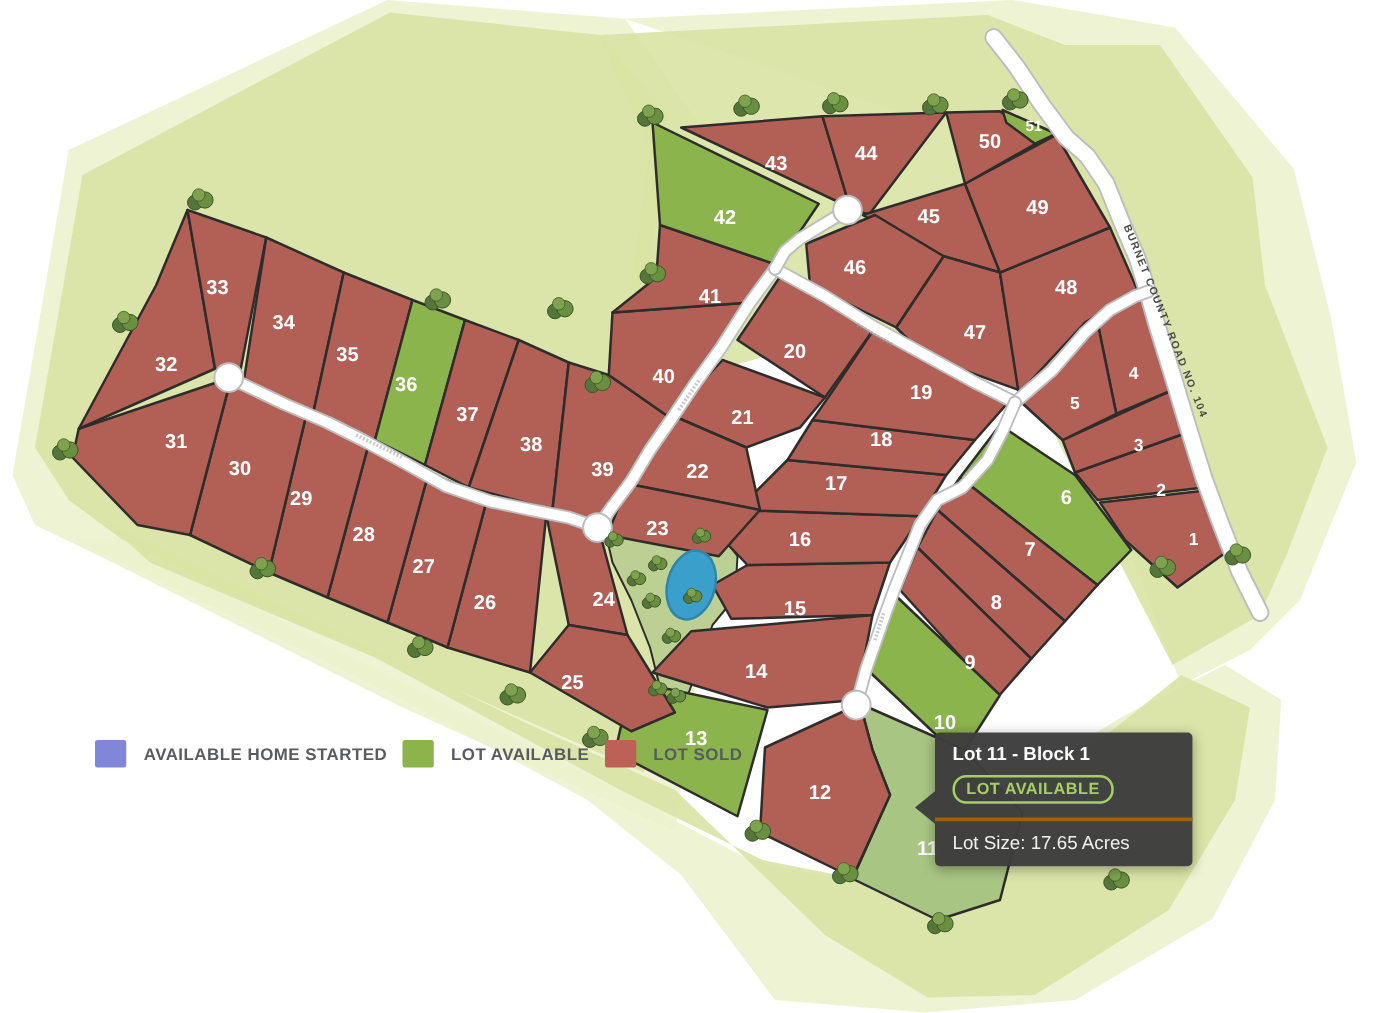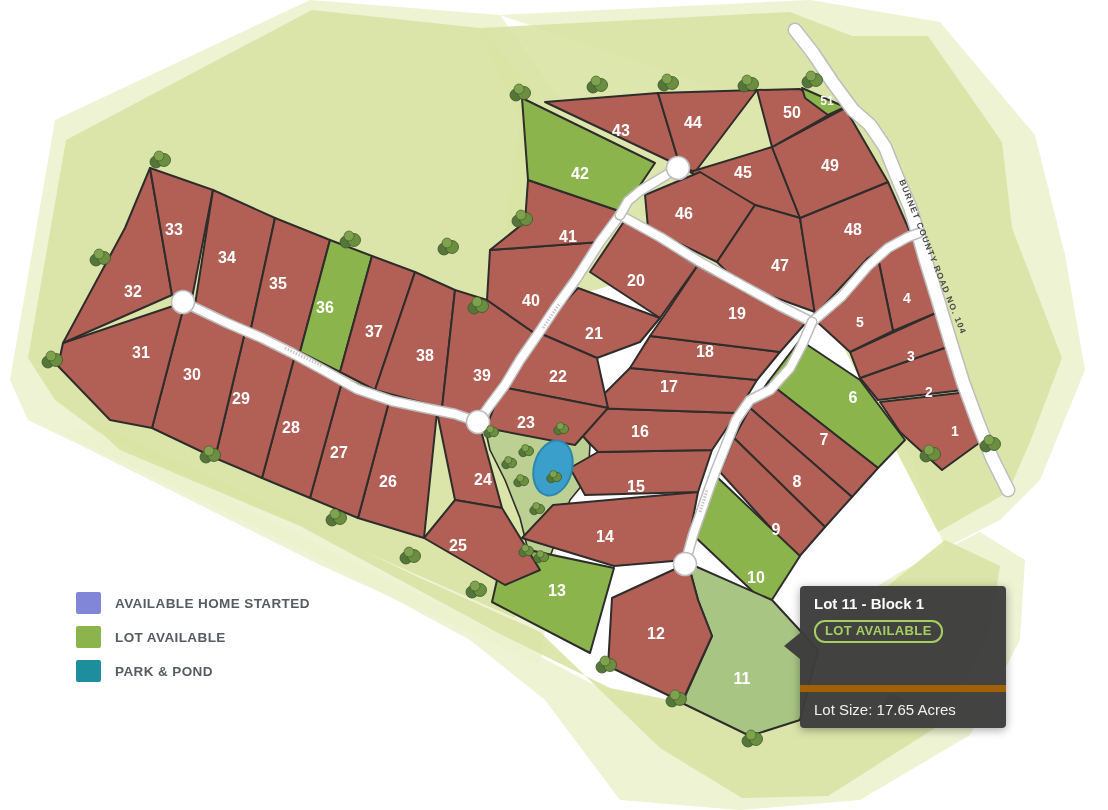--- a/index.html
+++ b/index.html
@@ -3,36 +3,36 @@
 <meta charset="utf-8">
 <style>
   html,body{margin:0;padding:0;background:#ffffff;}
   body{width:1108px;height:810px;overflow:hidden;font-family:"Liberation Sans",sans-serif;}
   .stage{position:relative;width:1108px;height:810px;background:#fff;}
   svg{position:absolute;left:0;top:0;}
   svg text{pointer-events:none;}
   .lot{cursor:pointer;}
 
   
-  .legend{position:absolute;left:76px;top:592px;display:flex;flex-direction:column;gap:12px;}
+  .legend{position:absolute;left:76px;top:592px;display:flex;flex-direction:row;gap:12px;}
   .legend-row{display:flex;align-items:center;gap:14px;height:22px;}
   .legend-swatch{width:25px;height:22px;border-radius:2px;flex:0 0 auto;}
   .legend-label{font-size:13.5px;font-weight:bold;color:#565c61;letter-spacing:.4px;}
 
   
-  .tooltip{position:absolute;left:800px;top:586px;width:206px;background:rgba(61,61,61,.97);
+  .tooltip{position:absolute;left:748px;top:586px;width:206px;background:rgba(61,61,61,.97);
            border-radius:4px;color:#f2f2f2;box-shadow:0 2px 10px rgba(0,0,0,.35);z-index:5;}
   .tooltip:before{content:"";position:absolute;left:-16px;top:47px;width:0;height:0;
            border-top:13px solid transparent;border-bottom:13px solid transparent;
            border-right:16px solid rgba(61,61,61,.97);}
   .tt-head{padding:9px 14px 11px;}
   .tt-title{font-size:15px;font-weight:bold;color:#fafafa;}
   .tt-badge{display:inline-block;margin-top:8px;padding:1px 9px 3px;border:2px solid #a6cf62;
            border-radius:11px;color:#a6cf62;font-weight:bold;font-size:13px;letter-spacing:.4px;}
-  .tt-body{border-top:7px solid #a16207;margin-top:31px;}
+  .tt-body{border-top:3px solid #a16207;}
   .tt-row{padding:9px 14px 10px;font-size:15px;color:#f0f0f0;}
   .tt-row + .tt-row{border-top:1px solid #585858;}
 </style>
 </head>
 <body>
 
 <div class="stage">
 
   <svg width="1108" height="810" viewBox="0 0 1108 810">
     <g>
@@ -342,22 +342,22 @@
   <div class="legend">
       <div class="legend-row">
         <span class="legend-swatch" style="background: rgb(130, 134, 217);"></span>
         <span class="legend-label">AVAILABLE HOME STARTED</span>
       </div>
       <div class="legend-row">
         <span class="legend-swatch" style="background: rgb(140, 180, 76);"></span>
         <span class="legend-label">LOT AVAILABLE</span>
       </div>
       <div class="legend-row">
-        <span class="legend-swatch" style="background: rgb(29, 142, 158);"></span>
-        <span class="legend-label">PARK &amp; POND</span>
+        <span class="legend-swatch" style="background: rgb(189, 97, 87);"></span>
+        <span class="legend-label">LOT SOLD</span>
       </div>
     </div>
 
   <div class="tooltip">
     <div class="tt-head">
       <div class="tt-title">Lot 11 - Block 1</div>
       <span class="tt-badge">LOT AVAILABLE</span>
     </div>
     <div class="tt-body">
       <div class="tt-row">Lot Size: 17.65 Acres</div>

